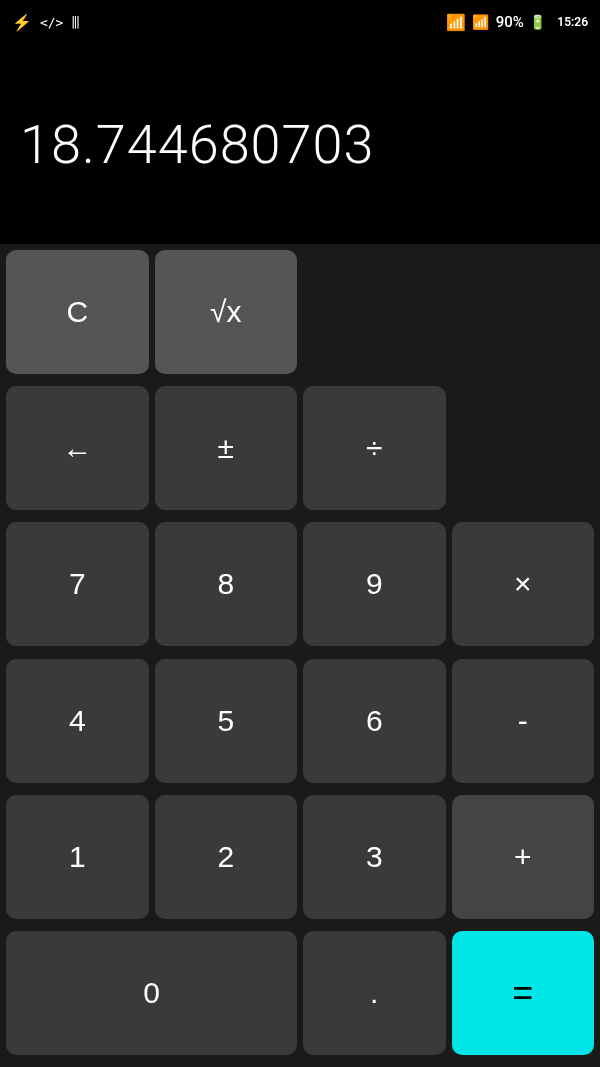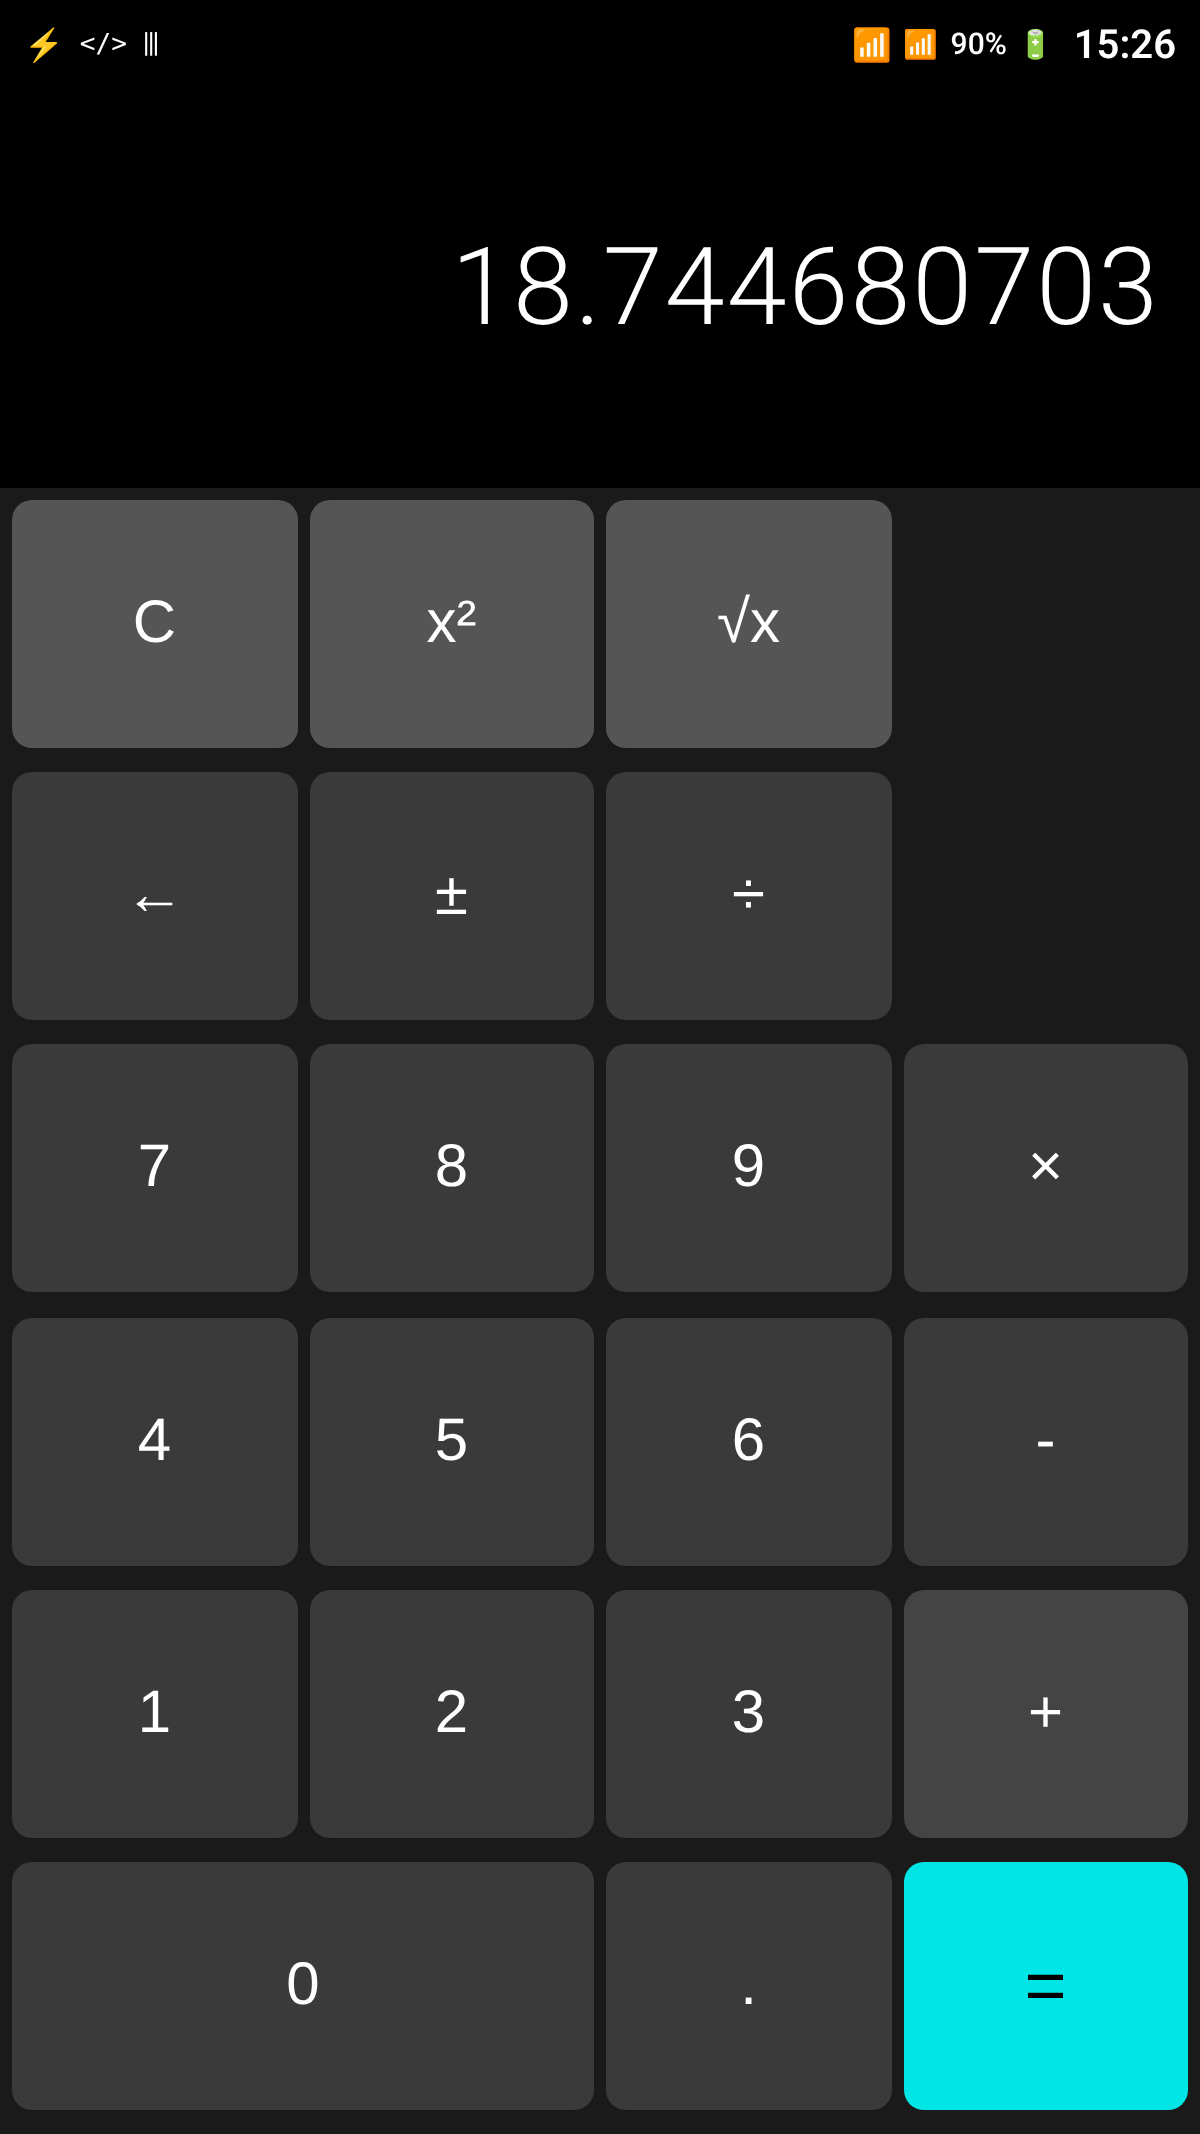--- a/index.html
+++ b/index.html
@@ -44,21 +44,20 @@
       font-weight: 500;
     }
 
     
     #display-area {
       width: 100%;
       height: 200px;
       background: #000;
       display: flex;
       align-items: center;
-      justify-content: flex-end;
       padding: 0 20px;
     }
 
     #display-value {
       color: #fff;
       font-size: 54px;
       font-weight: 300;
       letter-spacing: 1px;
     }
 
@@ -129,33 +128,32 @@
   <div class="status-left">
     <span class="status-icon">⚡</span>
     <span class="status-icon" style="font-size:13px; font-family:monospace;">&lt;/&gt;</span>
     <span class="status-icon" style="font-size:14px; letter-spacing:-1px;">|||</span>
   </div>
   <div class="status-right">
     <span style="font-size:16px;">📶</span>
     <span style="font-size:14px;">📶</span>
     <span>90%</span>
     <span style="font-size:14px;">🔋</span>
-    <span style="font-size:20px; font-weight:600; margin-left:4px;">15:26</span>
+    <span style="font-size:12px; font-weight:600; margin-left:4px;">15:26</span>
   </div>
 </div>
 
 <div id="display-area">
   <span id="display-value">18.744680703</span>
 </div>
 
 <div id="calc-grid">
 
   <div class="calc-row">
     <button class="calc-btn btn-light-gray">C</button>
-    <button class="calc-btn btn-light-gray">x²</button>
     <button class="calc-btn btn-light-gray">√x</button>
   </div>
 
   <div class="calc-row">
     <button class="calc-btn btn-dark-gray">←</button>
     <button class="calc-btn btn-dark-gray">±</button>
     <button class="calc-btn btn-dark-gray">÷</button>
   </div>
 
   <div class="calc-row">

